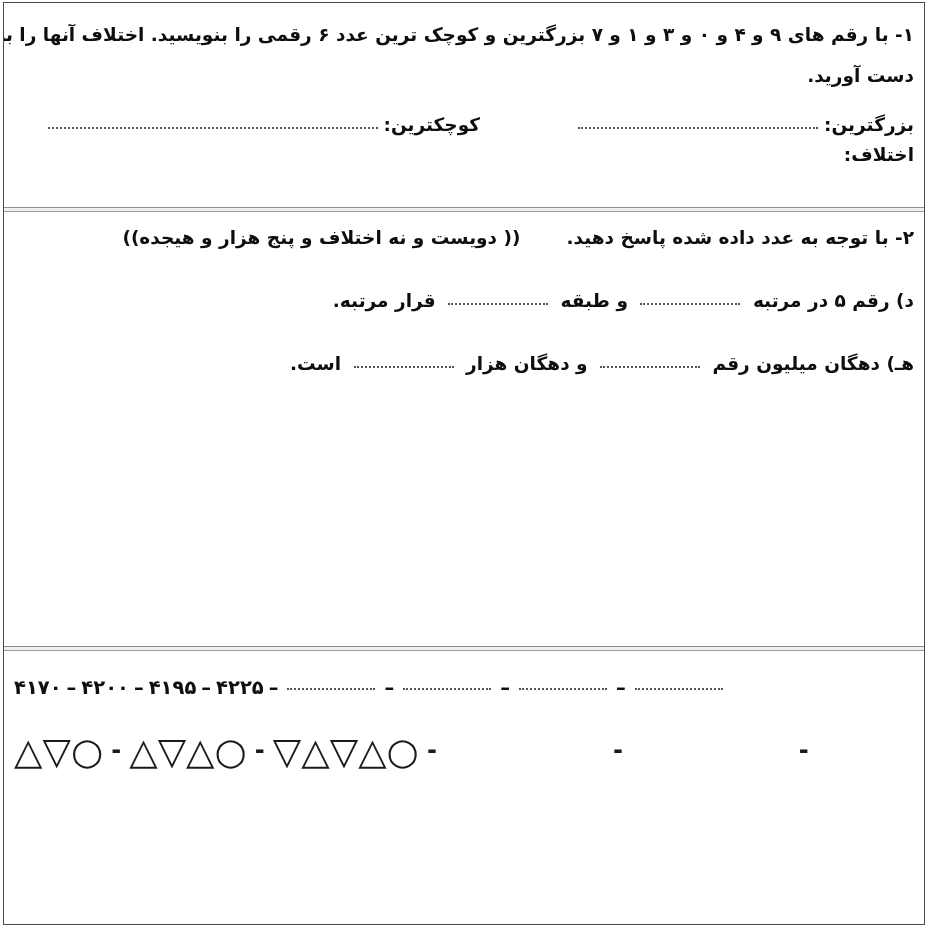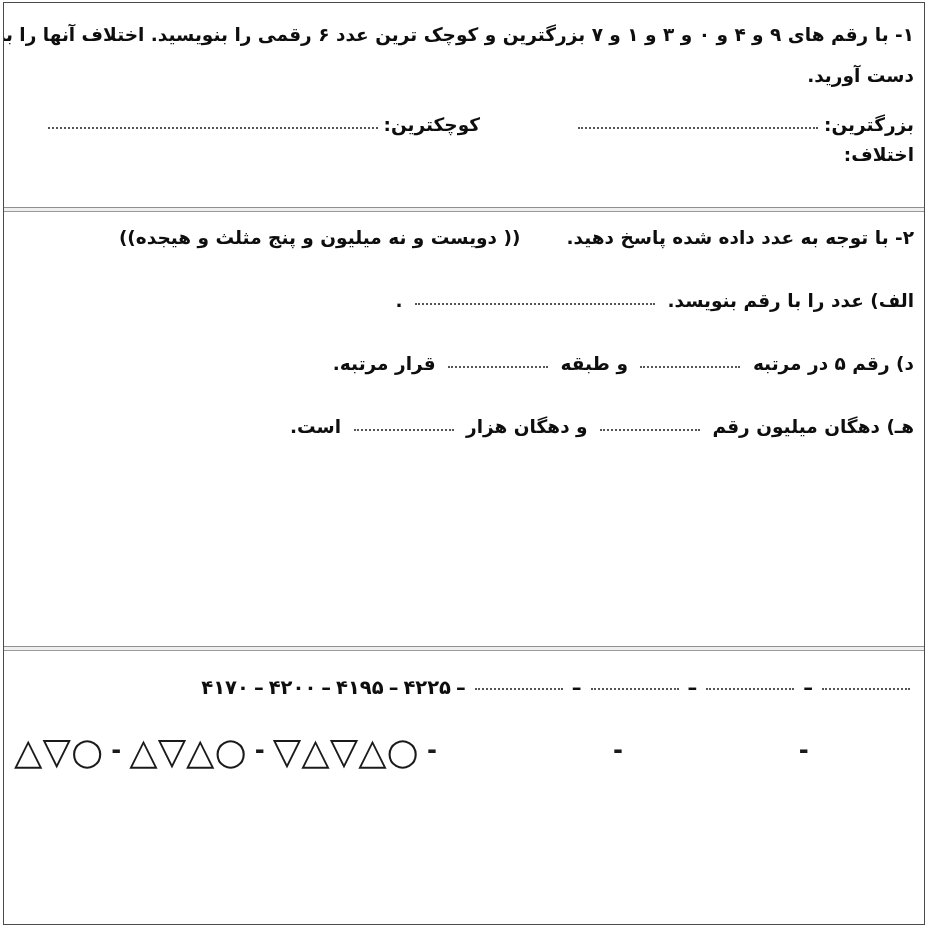--- a/index.html
+++ b/index.html
@@ -20,21 +20,21 @@
   .w-sm{width:100px;}
   .w-md{width:240px;}
   .w-lg{width:330px;}
   .w-num{width:88px;margin:0 4px;transform:translateY(-4px);}
   .row{display:flex;align-items:baseline;}
   .spacer-q1{width:92px;flex:none;}
   .spacer-q2{width:46px;flex:none;}
   .para-line{line-height:41px;}
   .m-top-head{margin-top:11px;}
   .item{margin-top:33px;}
-  .numline{margin-top:24px;font-size:19.5px;letter-spacing:.5px;line-height:26px;text-align:right;}
+  .numline{margin-top:24px;font-size:19.5px;letter-spacing:.5px;line-height:26px;}
   .dash{margin:0 5px;font-weight:bold;}
   .shapeline{margin-top:26px;font-size:37px;line-height:46px;font-weight:400;color:#1a1a1a;}
   .shape-group{letter-spacing:0px;}
   .shape-dash{font-weight:bold;font-size:24px;margin:0 8px;vertical-align:6px;}
   .shape-blank{display:inline-block;width:160px;}
   .q3question{margin-top:22px;}
 </style>
 </head>
 <body>
 
@@ -53,28 +53,23 @@
       </div>
       <div class="t rtl line" style="margin-top:0;">اختلاف:</div>
     </section>
 
     <div class="divider"></div>
 
     <section class="sec sec2">
       <div class="row rtl t line m-top-head">
         <span>۲- با توجه به عدد داده شده پاسخ دهید.</span>
         <span class="spacer-q2"></span>
-        <span>(( دویست و نه میلیون و پنج مثلث و هیجده))</span>
+        <span>(( دویست و نه اختلاف و پنج هزار و هیجده))</span>
       </div>
 
-      <div class="t rtl line item">
-        <span>الف) عدد را با رقم بنویسد.</span>
-        <span class="dots w-md"></span>
-        <span>.</span>
-      </div>
 
 
 
       <div class="t rtl line item">
         <span>د) رقم ۵ در مرتبه</span>
         <span class="dots w-sm"></span>
         <span>و طبقه</span>
         <span class="dots w-sm"></span>
         <span>قرار مرتبه.</span>
       </div>

